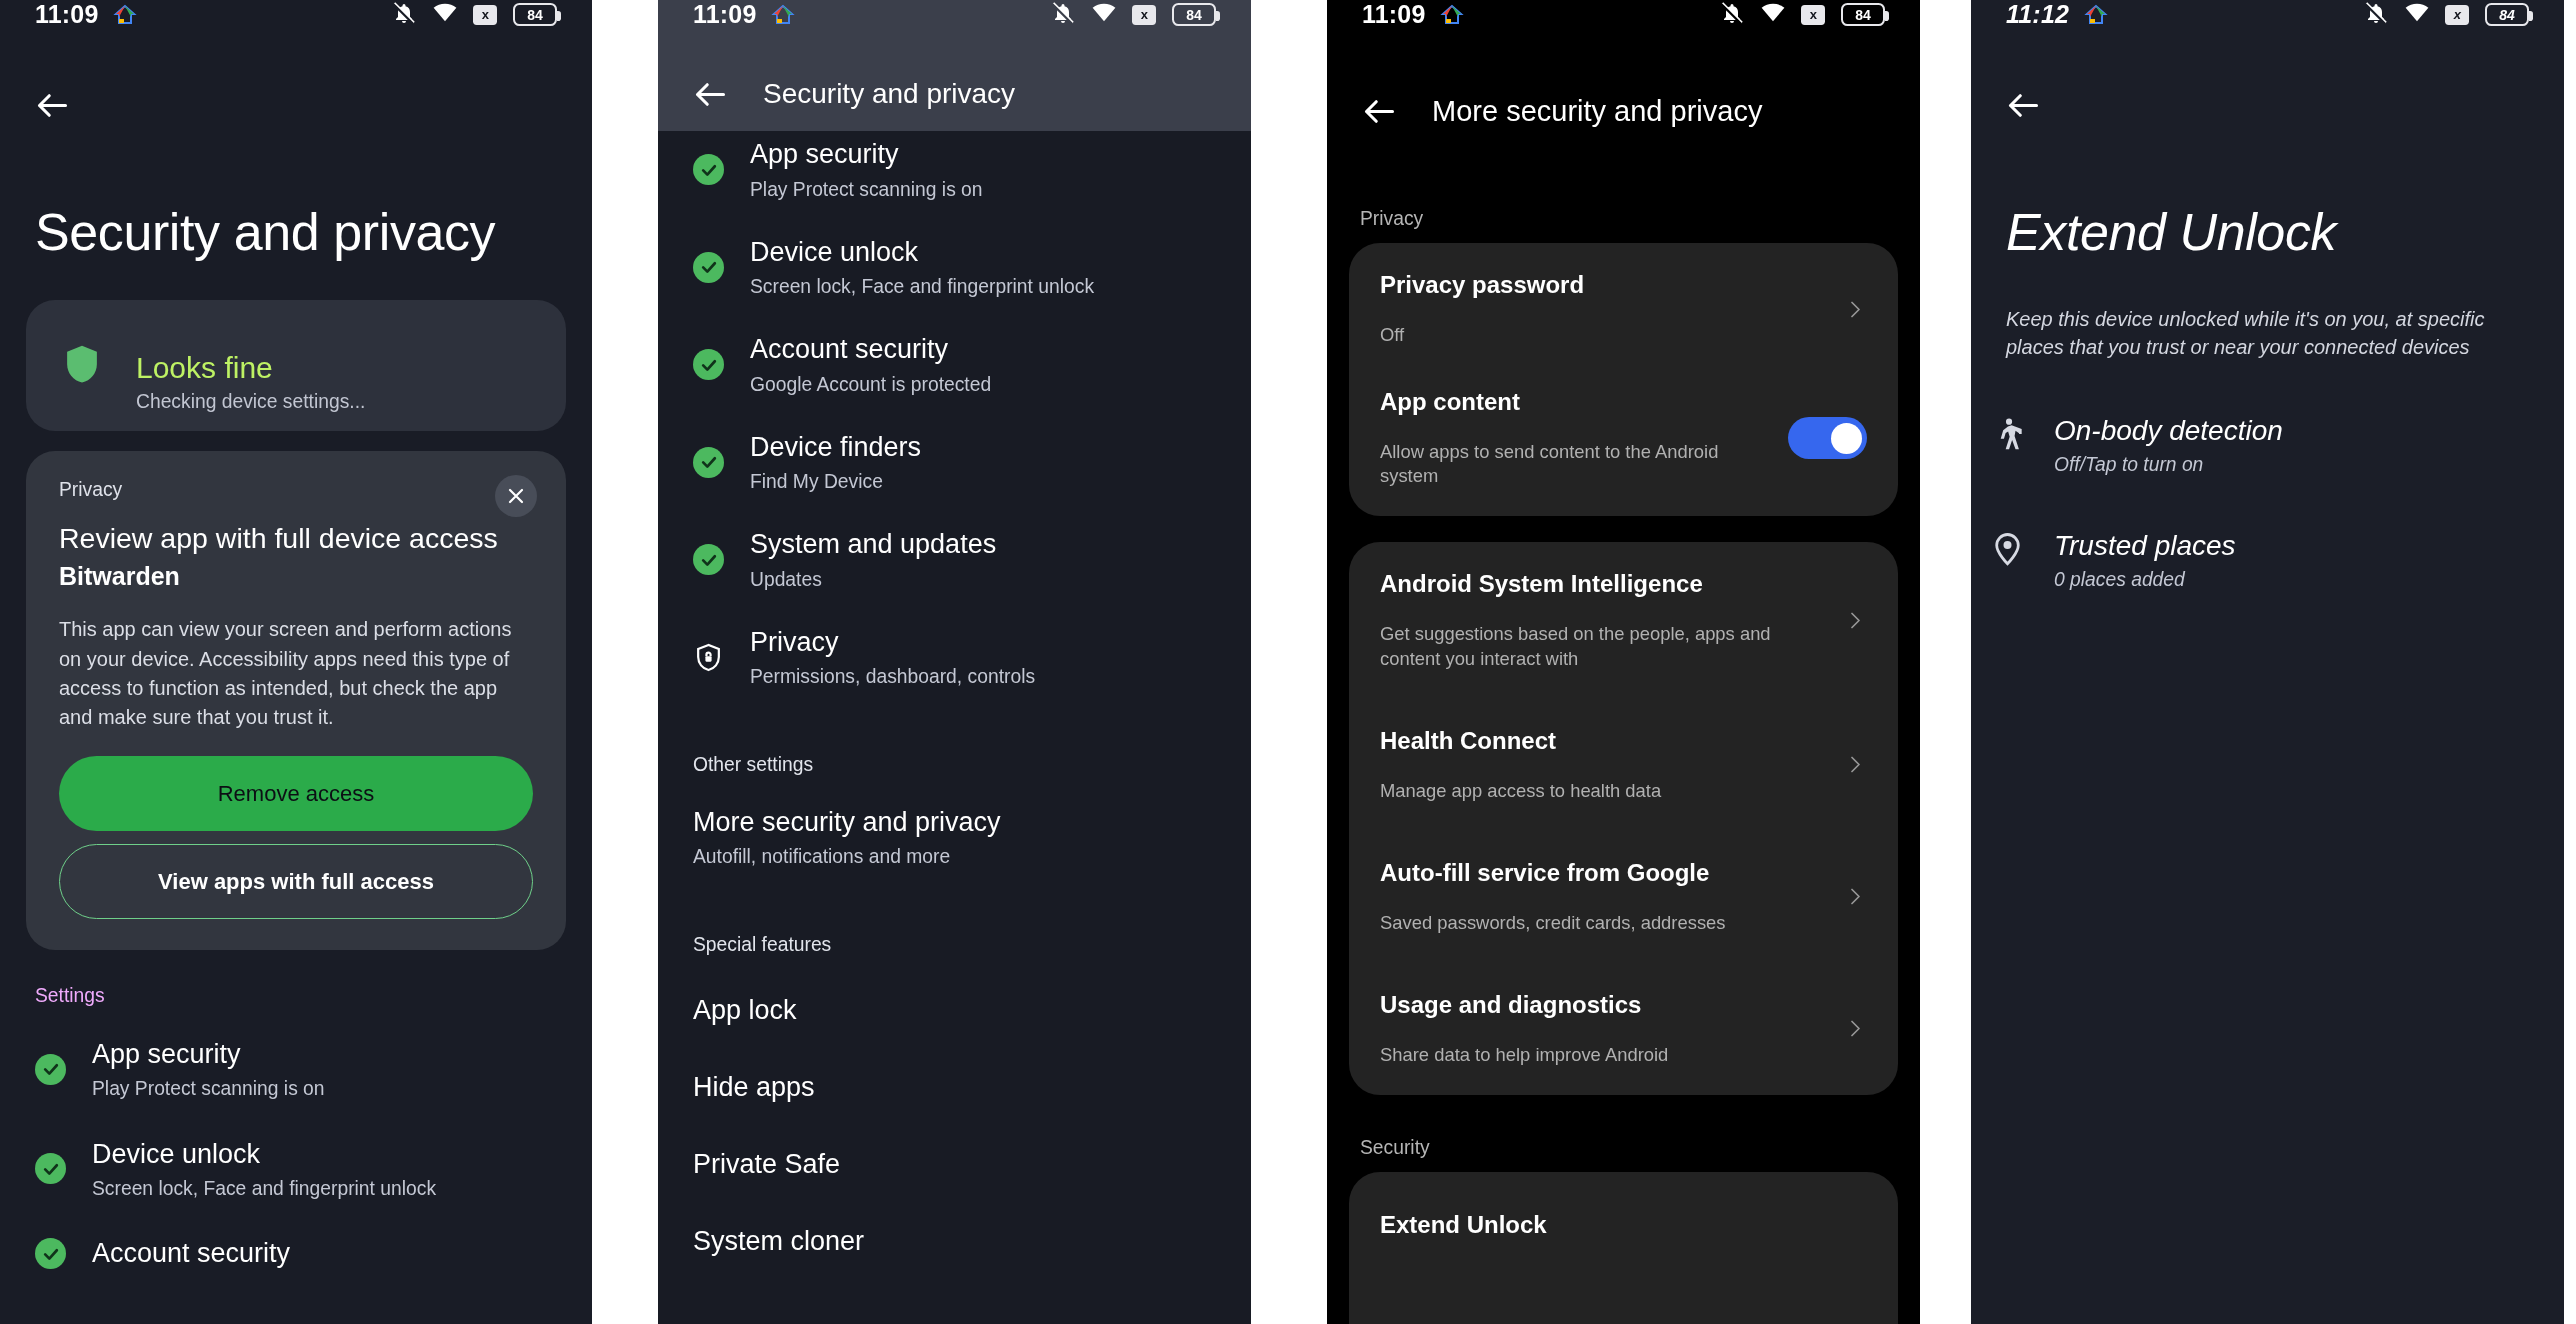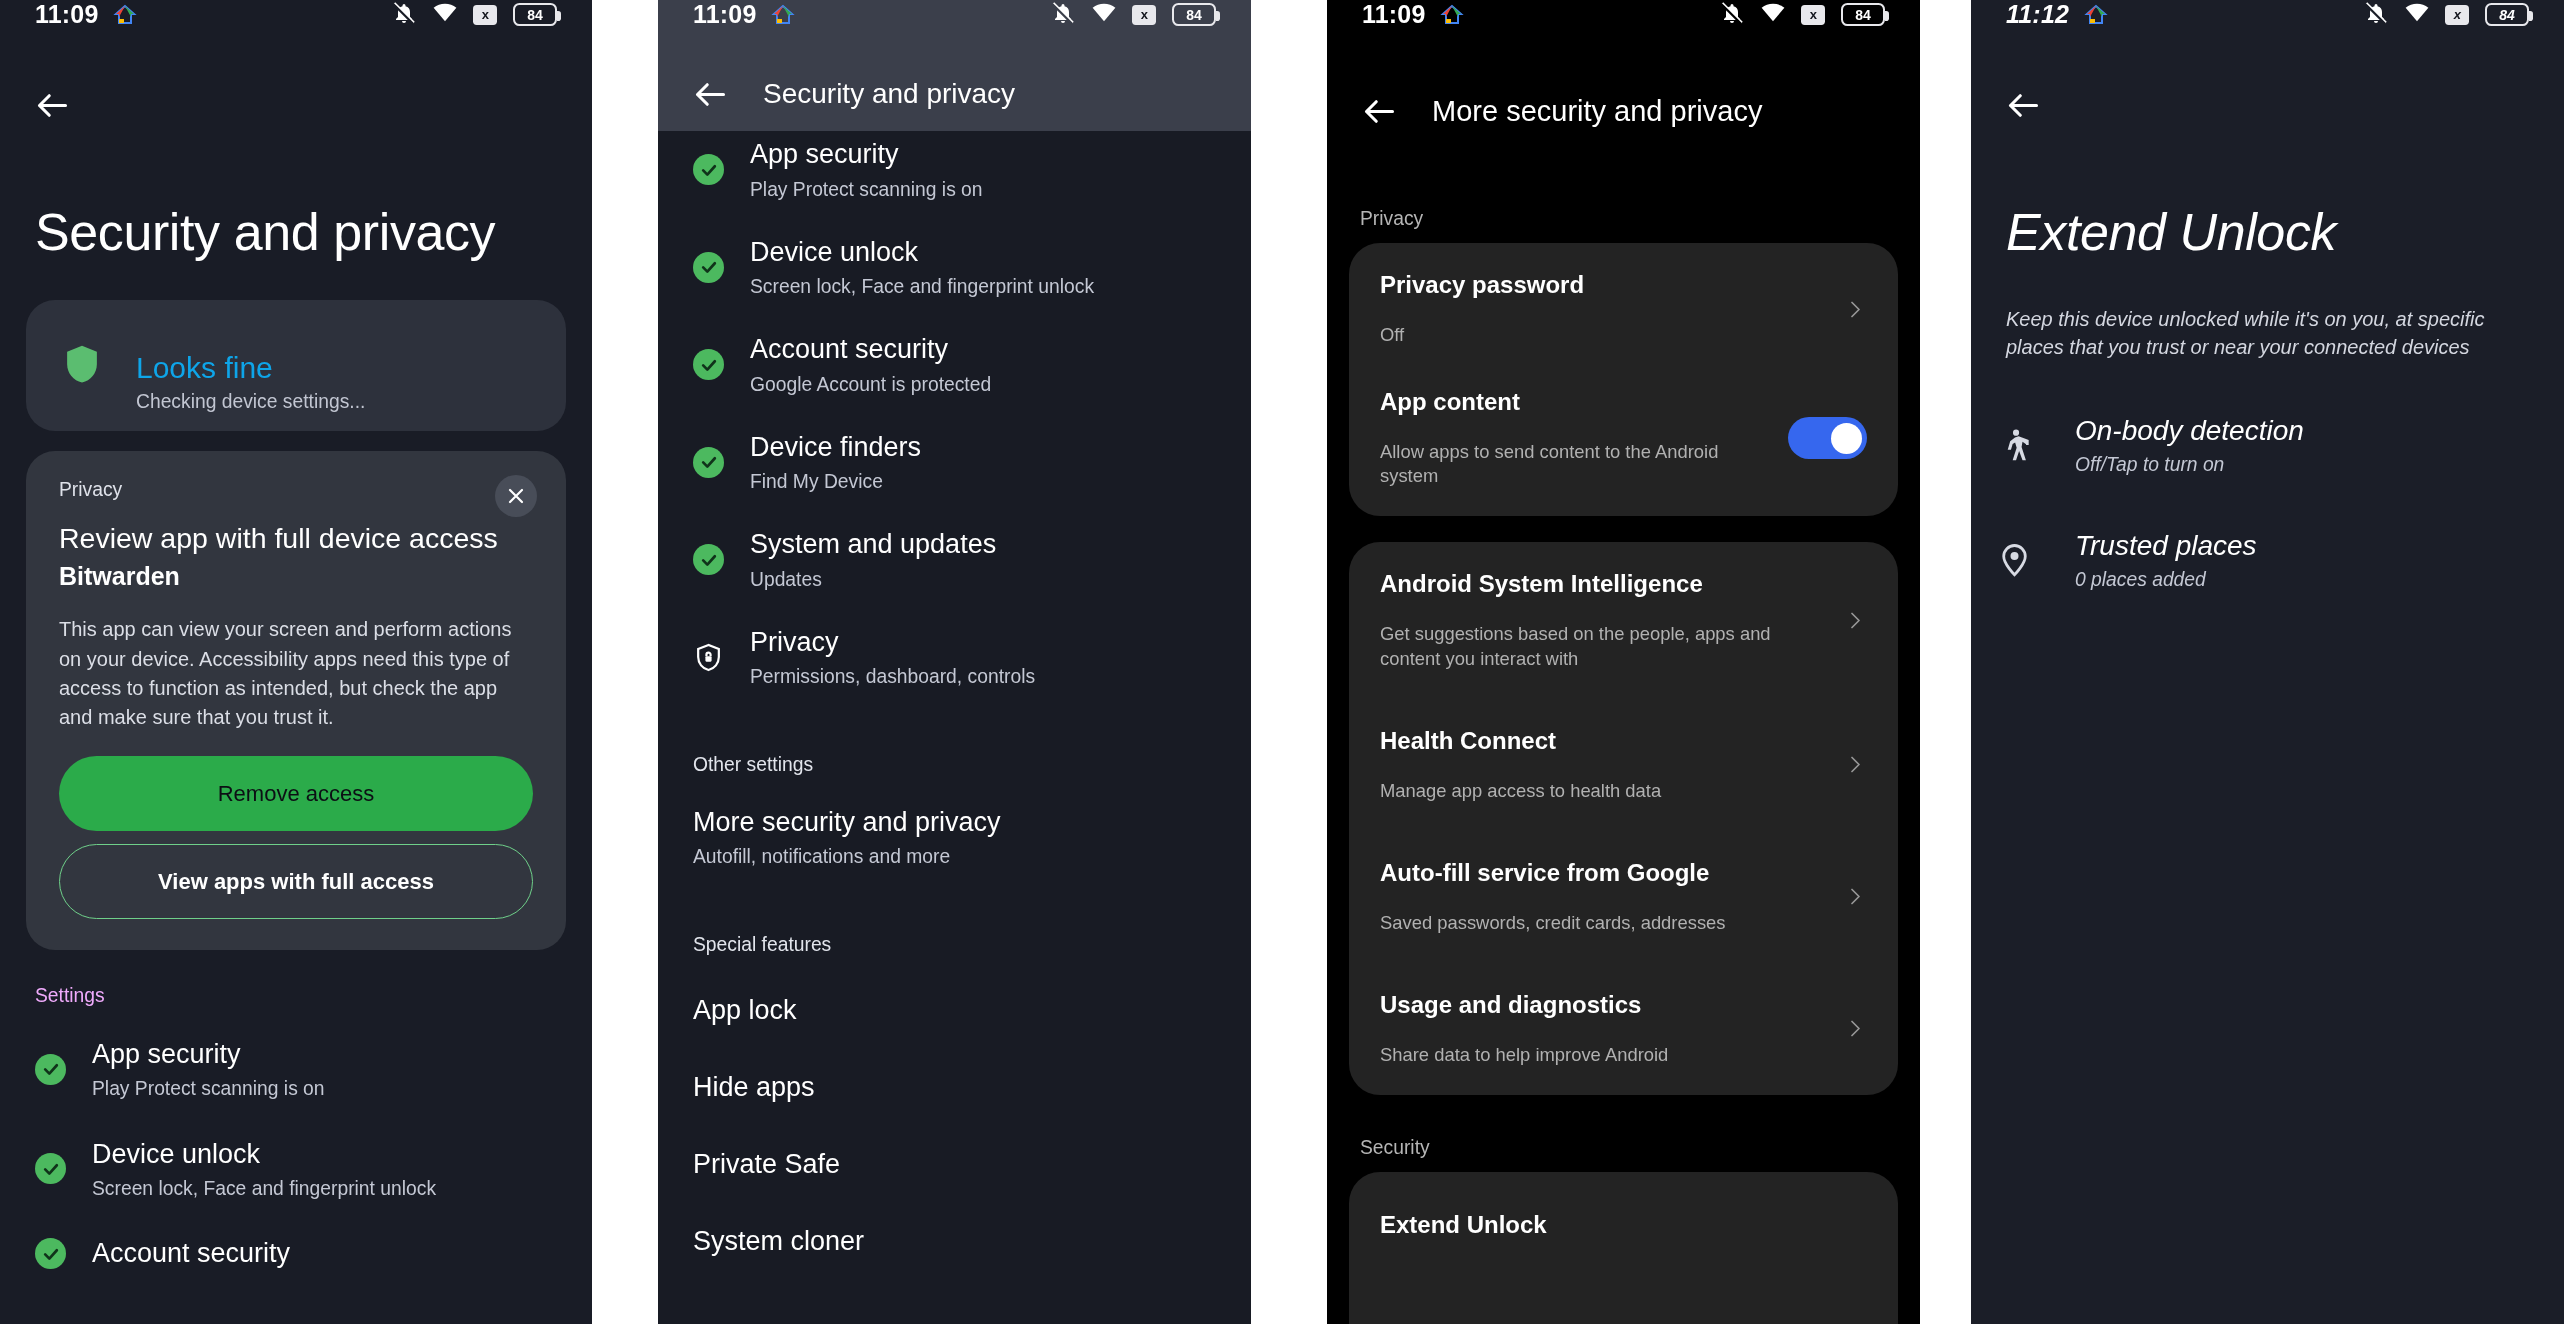--- a/index.html
+++ b/index.html
@@ -56,21 +56,21 @@
     padding: 0 35px; letter-spacing: -0.4px;
     line-height: 1.15;
   }
 
   
   .card-looksfine {
     margin: 37px 26px 0 26px;
     background: #2d313c; border-radius: 29px;
     height: 131px; display: flex; align-items: center; padding: 0 35px; gap: 33px;
   }
-  .lf-texts .lf-title { color:#0ea5e9; font-size: 30px; font-weight: 400; line-height: 1.2; margin-top: 32px; }
+  .lf-texts .lf-title { color:#bef264; font-size: 30px; font-weight: 400; line-height: 1.2; margin-top: 32px; }
   .lf-texts .lf-sub   { color:#c2c6d2; font-size: 19.3px; margin-top: 5.5px; }
 
   .card-privacy {
     margin: 20px 26px 0 26px;
     background: #32363f; border-radius: 29px;
     padding: 28px 33px 31px 33px; position: relative;
   }
   .pc-eyebrow { color:#dfe2ea; font-size: 19.3px; }
   .pc-close {
     position:absolute; right: 29px; top: 24px;
@@ -114,21 +114,21 @@
     width: 79px; height: 42px; border-radius: 24px; background:#3667ee;
     position: relative; flex: 0 0 auto; cursor: pointer;
   }
   .toggle .knob {
     position:absolute; right: 5.5px; top: 5.5px;
     width: 31px; height: 31px; border-radius:50%; background:#ffffff;
   }
 
   
   .p4-desc { color:#d4d7e0; font-size: 20px; line-height:1.4; padding: 0 35px; }
-  .p4-row { display:flex; align-items:center; gap: 42px; padding: 0 25px; }
+  .p4-row { display:flex; align-items:flex-start; gap: 28px; padding: 0 18px; }
   .p4-row .t1 { color:#ffffff; font-size: 28px; line-height:1.2; }
   .p4-row .t2 { color:#c4c8d4; font-size: 19.3px; margin-top: 6.4px; }
 </style>
 </head>
 <body>
 
 <div class="stage">
 
   <div class="panel" id="panel1">
 

